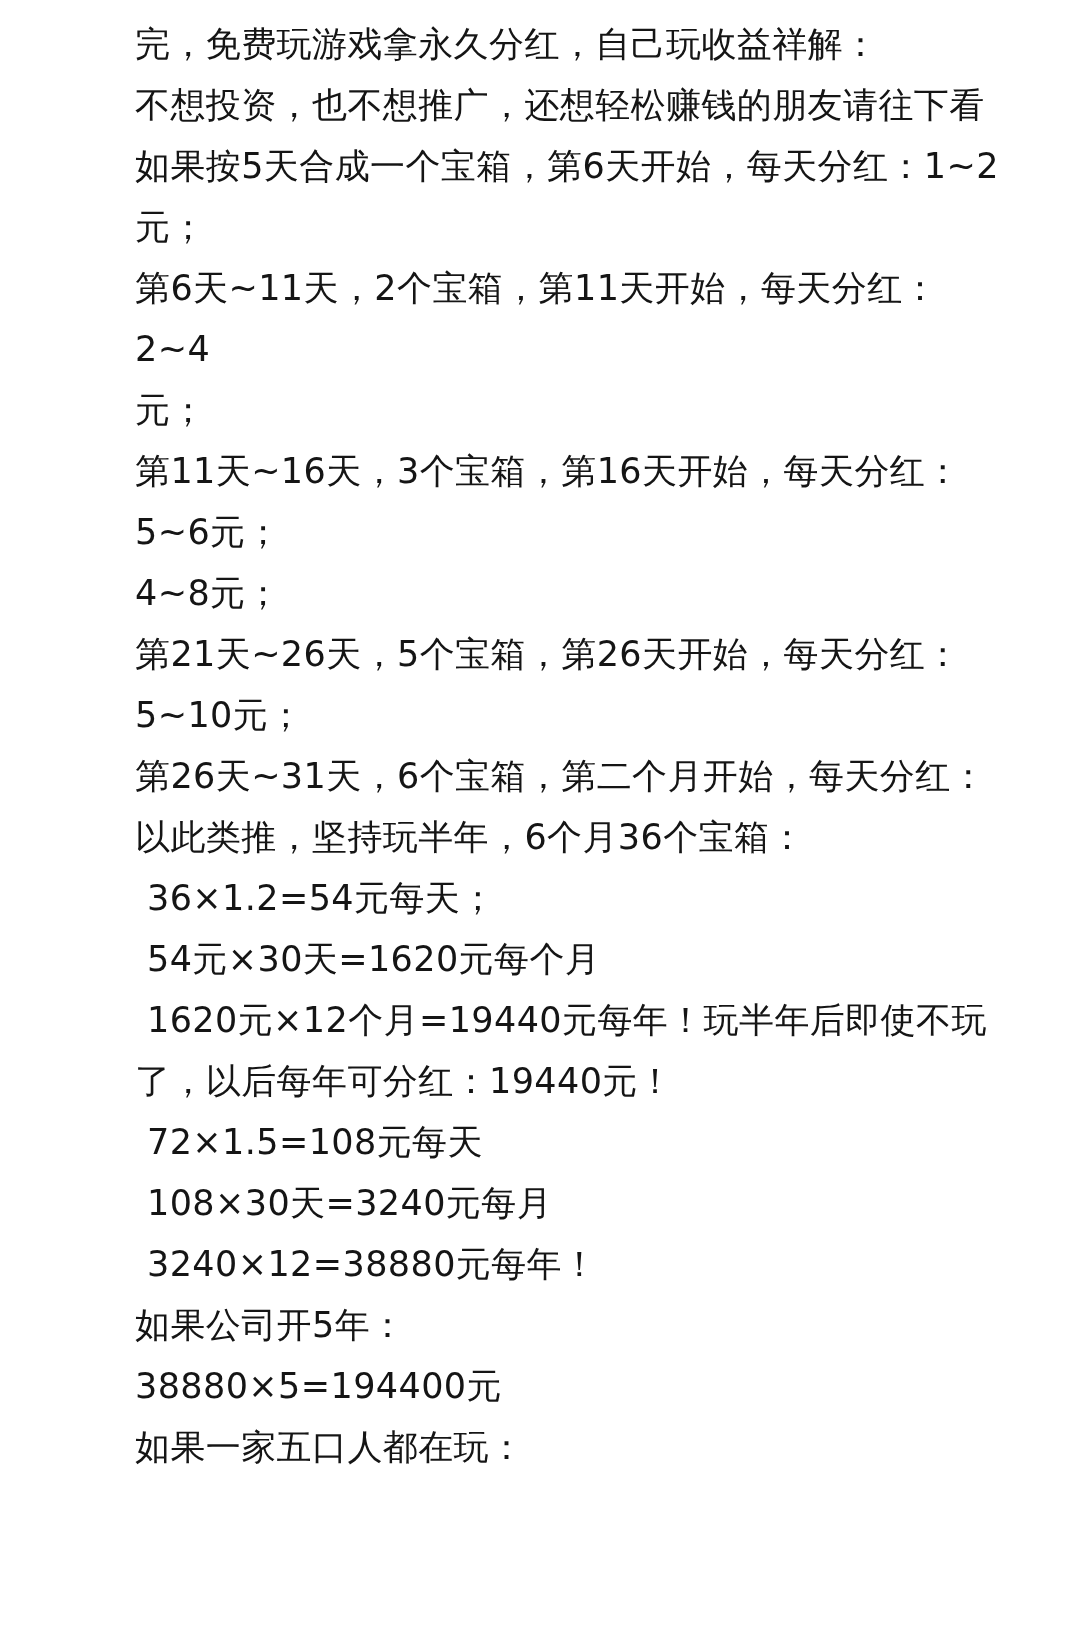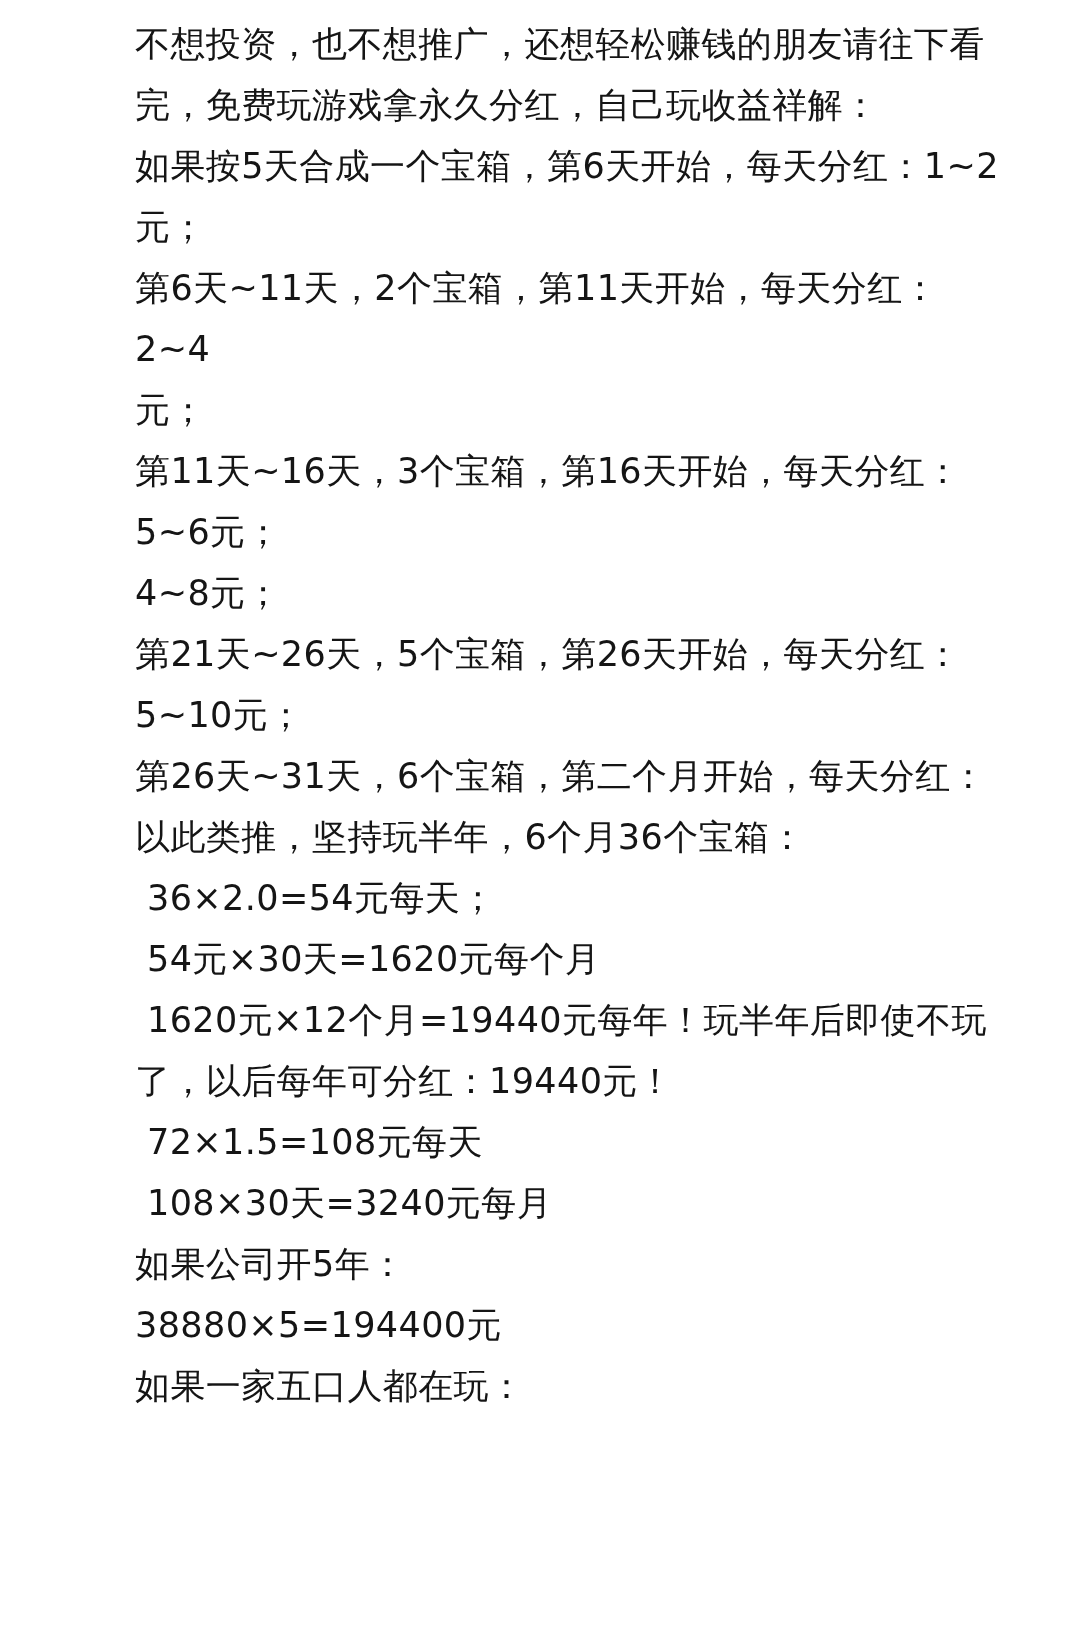--- a/index.html
+++ b/index.html
@@ -34,36 +34,37 @@
   }
   .line.indent {
     text-indent: 12px;
   }
 </style>
 </head>
 <body>
 
 <div class="page">
   <div class="text-block" id="text-block">
+      <div class="line">完，免费玩游戏拿永久分红，自己玩收益祥解：</div>
       <div class="line">不想投资，也不想推广，还想轻松赚钱的朋友请往下看</div>
-      <div class="line">完，免费玩游戏拿永久分红，自己玩收益祥解：</div>
       <div class="line">如果按5天合成一个宝箱，第6天开始，每天分红：1~2</div>
       <div class="line">元；</div>
       <div class="line">第6天~11天，2个宝箱，第11天开始，每天分红：2~4</div>
       <div class="line">元；</div>
       <div class="line">第11天~16天，3个宝箱，第16天开始，每天分红：</div>
       <div class="line">5~6元；</div>
       <div class="line">4~8元；</div>
       <div class="line">第21天~26天，5个宝箱，第26天开始，每天分红：</div>
       <div class="line">5~10元；</div>
       <div class="line">第26天~31天，6个宝箱，第二个月开始，每天分红：</div>
       <div class="line">以此类推，坚持玩半年，6个月36个宝箱：</div>
-      <div class="line indent">36×2.0=54元每天；</div>
+      <div class="line indent">36×1.2=54元每天；</div>
       <div class="line indent">54元×30天=1620元每个月</div>
       <div class="line indent">1620元×12个月=19440元每年！玩半年后即使不玩</div>
       <div class="line">了，以后每年可分红：19440元！</div>
       <div class="line indent">72×1.5=108元每天</div>
       <div class="line indent">108×30天=3240元每月</div>
+      <div class="line indent">3240×12=38880元每年！</div>
       <div class="line">如果公司开5年：</div>
       <div class="line">38880×5=194400元</div>
       <div class="line">如果一家五口人都在玩：</div>
     </div>
 </div>
 
 </body></html>

